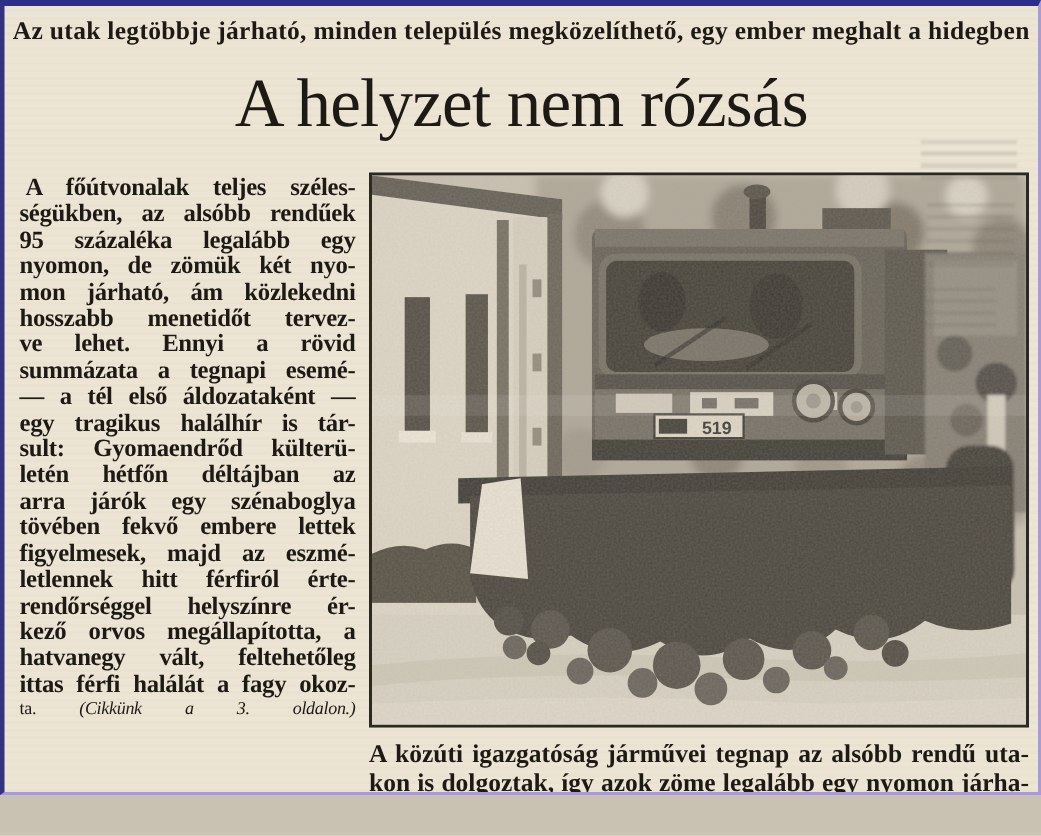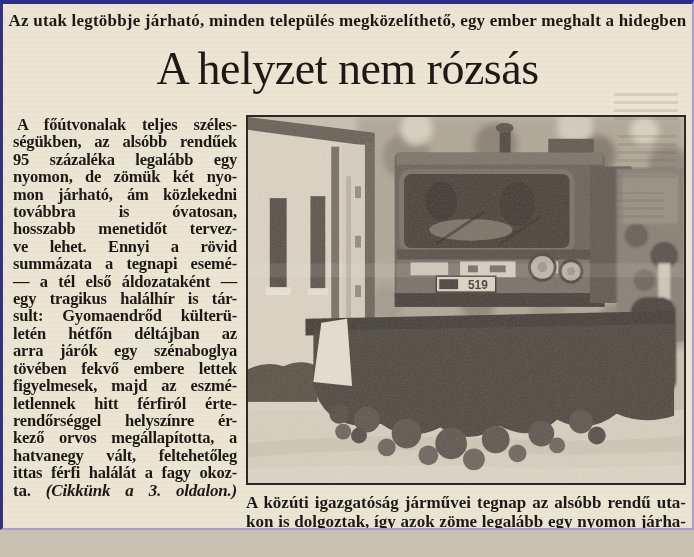--- a/index.html
+++ b/index.html
@@ -37,21 +37,21 @@
   .body-line{
     font-size:16.5px;font-weight:700;
     line-height:17.4px;
     text-align:justify;
     text-align-last:justify;
     white-space:nowrap;
     letter-spacing:-0.2px;
   }
   .body-line:first-child{padding-left:4px;}
   .body-last{
-    font-size:17px;font-weight:700;line-height:17.4px;
+    font-size:12px;font-weight:400;line-height:17.4px;
     text-align:justify;text-align-last:justify;letter-spacing:-0.2px;
   }
   .body-last .it{font-style:italic;}
   .photo-fig{
     position:absolute;left:243px;top:111px;width:440px;
   }
   .photo-frame{
     width:436px;height:366px;
     border:2px solid #2b2923;
     background:#cfc8b7;
@@ -98,21 +98,20 @@
 
   <h1 class="headline" style="margin:0">A helyzet nem rózsás</h1>
 
   <div class="article-col">
     <div>
         <div class="body-line">A főútvonalak teljes széles-</div>
         <div class="body-line">ségükben, az alsóbb rendűek</div>
         <div class="body-line">95 százaléka legalább egy</div>
         <div class="body-line">nyomon, de zömük két nyo-</div>
         <div class="body-line">mon járható, ám közlekedni</div>
-        <div class="body-line">továbbra is óvatosan,</div>
         <div class="body-line">hosszabb menetidőt tervez-</div>
         <div class="body-line">ve lehet. Ennyi a rövid</div>
         <div class="body-line">summázata a tegnapi esemé-</div>
         <div class="body-line">— a tél első áldozataként —</div>
         <div class="body-line">egy tragikus halálhír is tár-</div>
         <div class="body-line">sult: Gyomaendrőd külterü-</div>
         <div class="body-line">letén hétfőn déltájban az</div>
         <div class="body-line">arra járók egy szénaboglya</div>
         <div class="body-line">tövében fekvő embere lettek</div>
         <div class="body-line">figyelmesek, majd az eszmé-</div>

